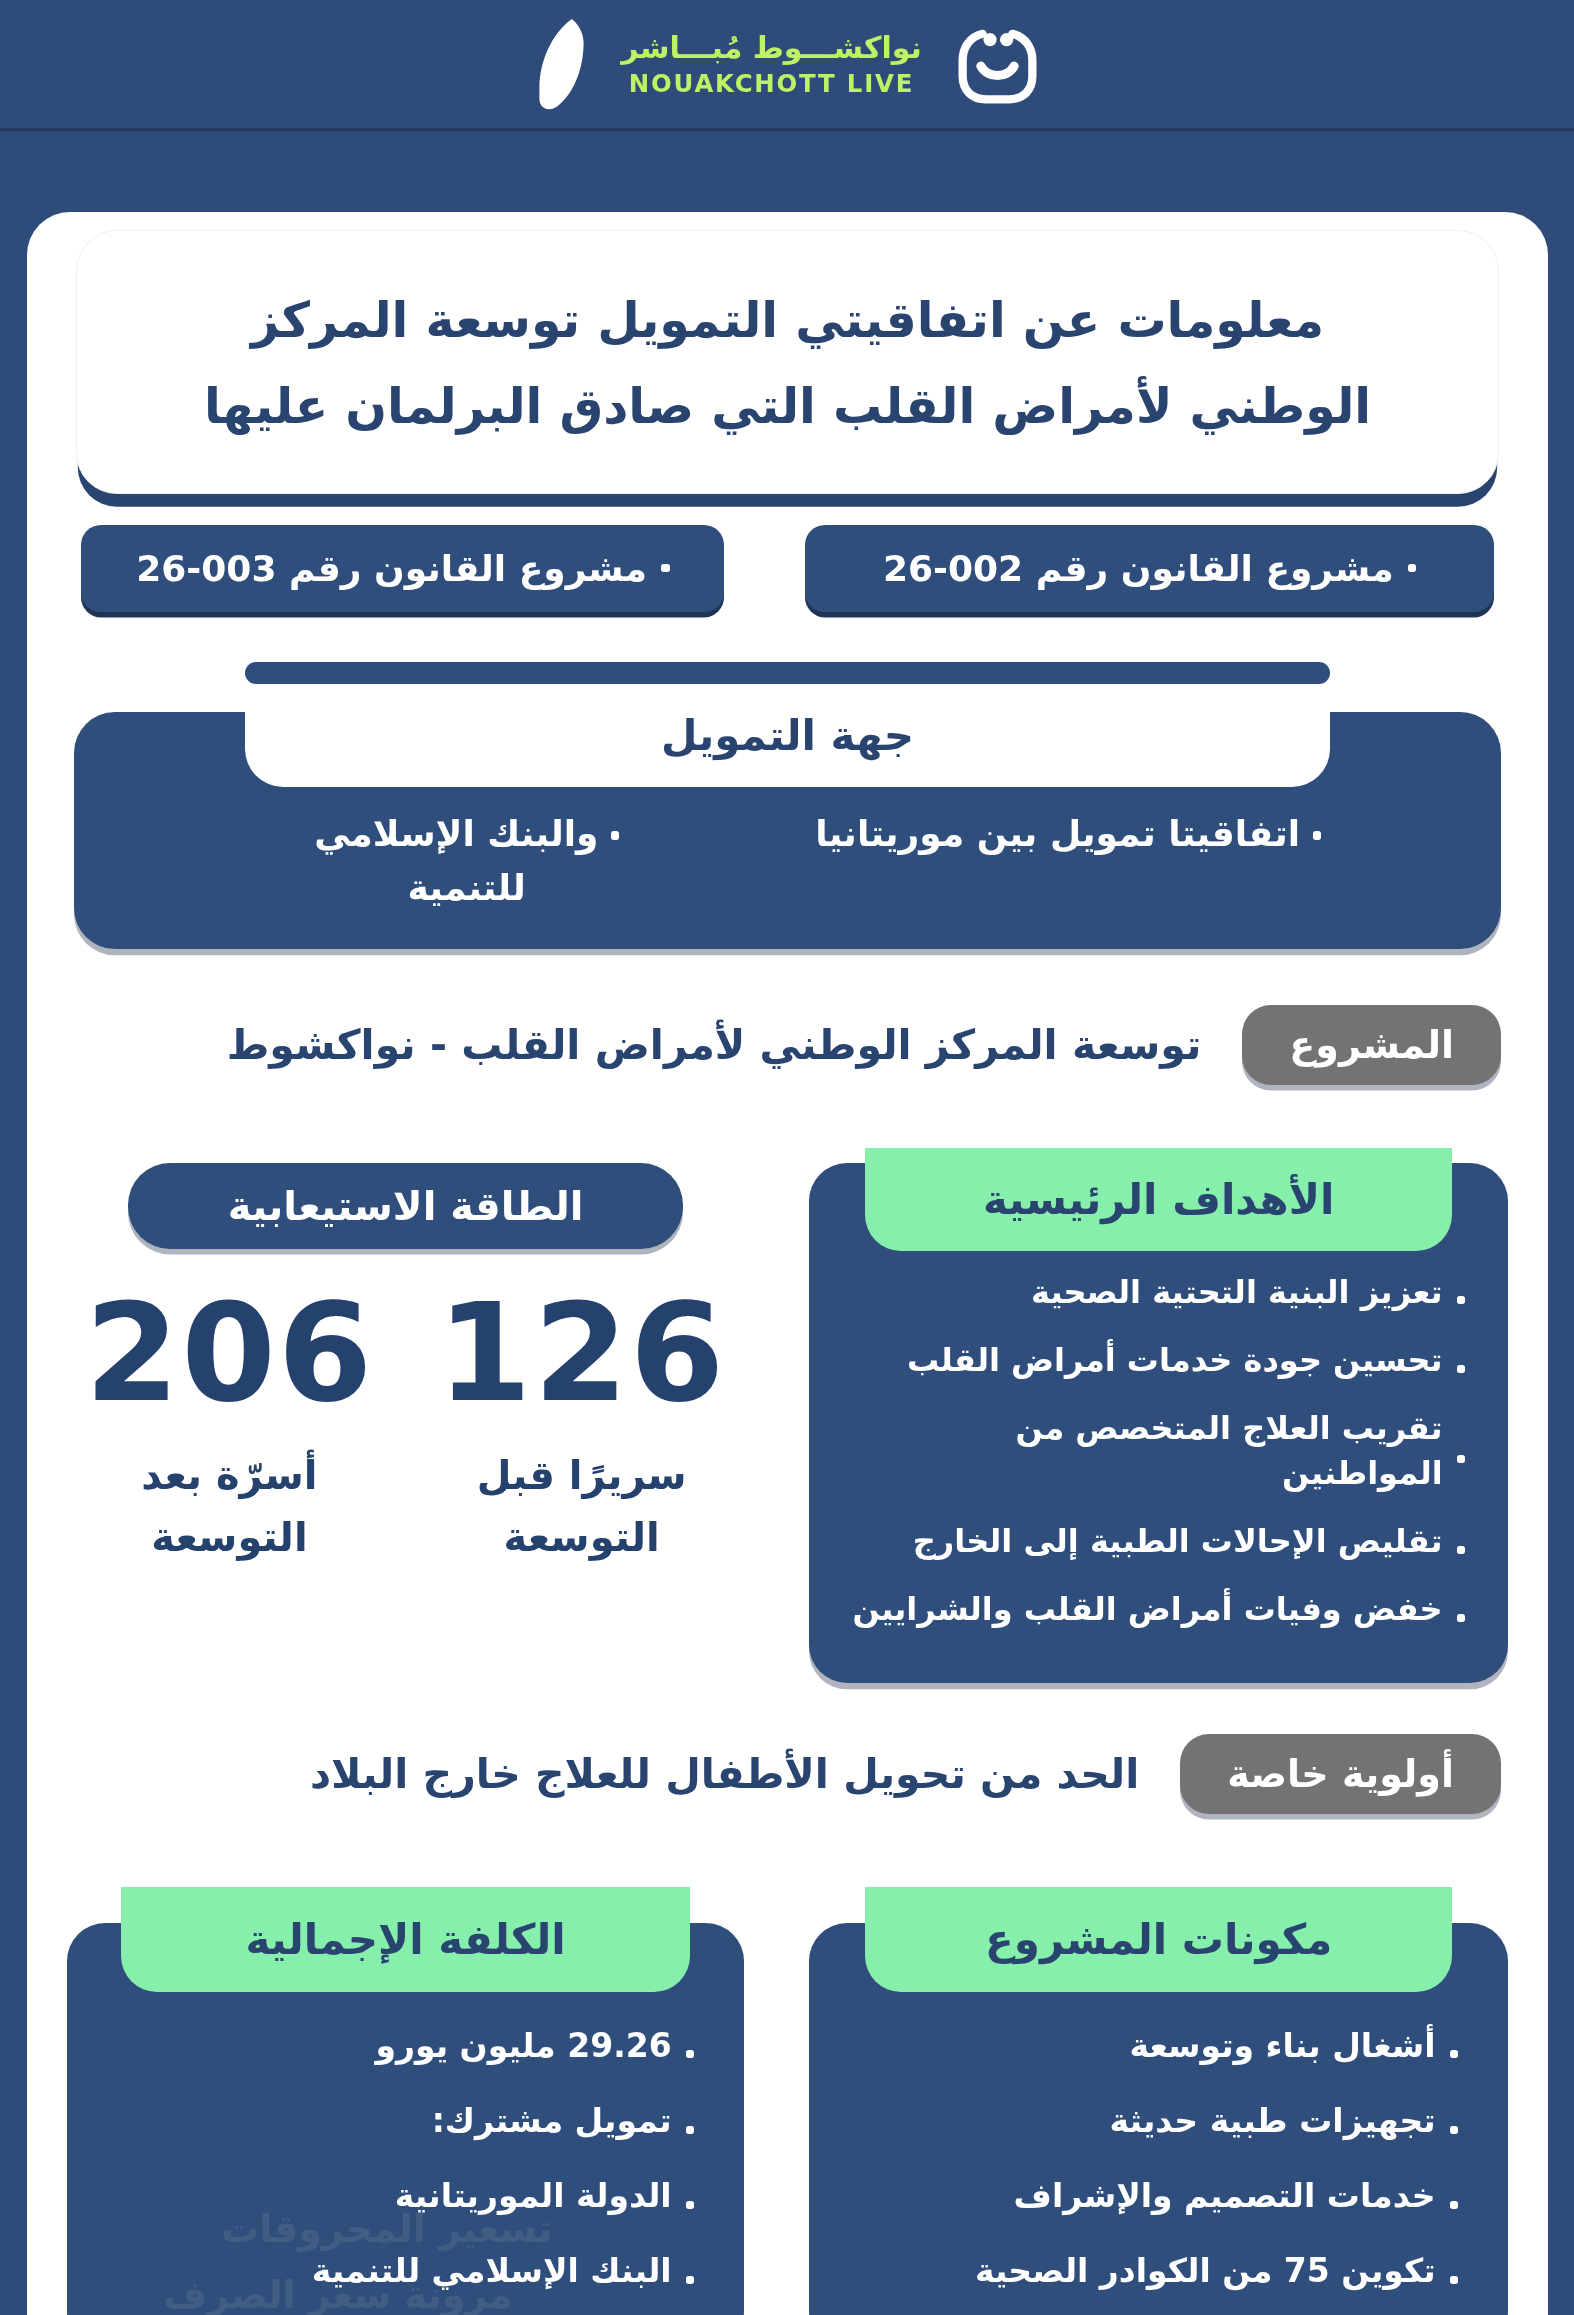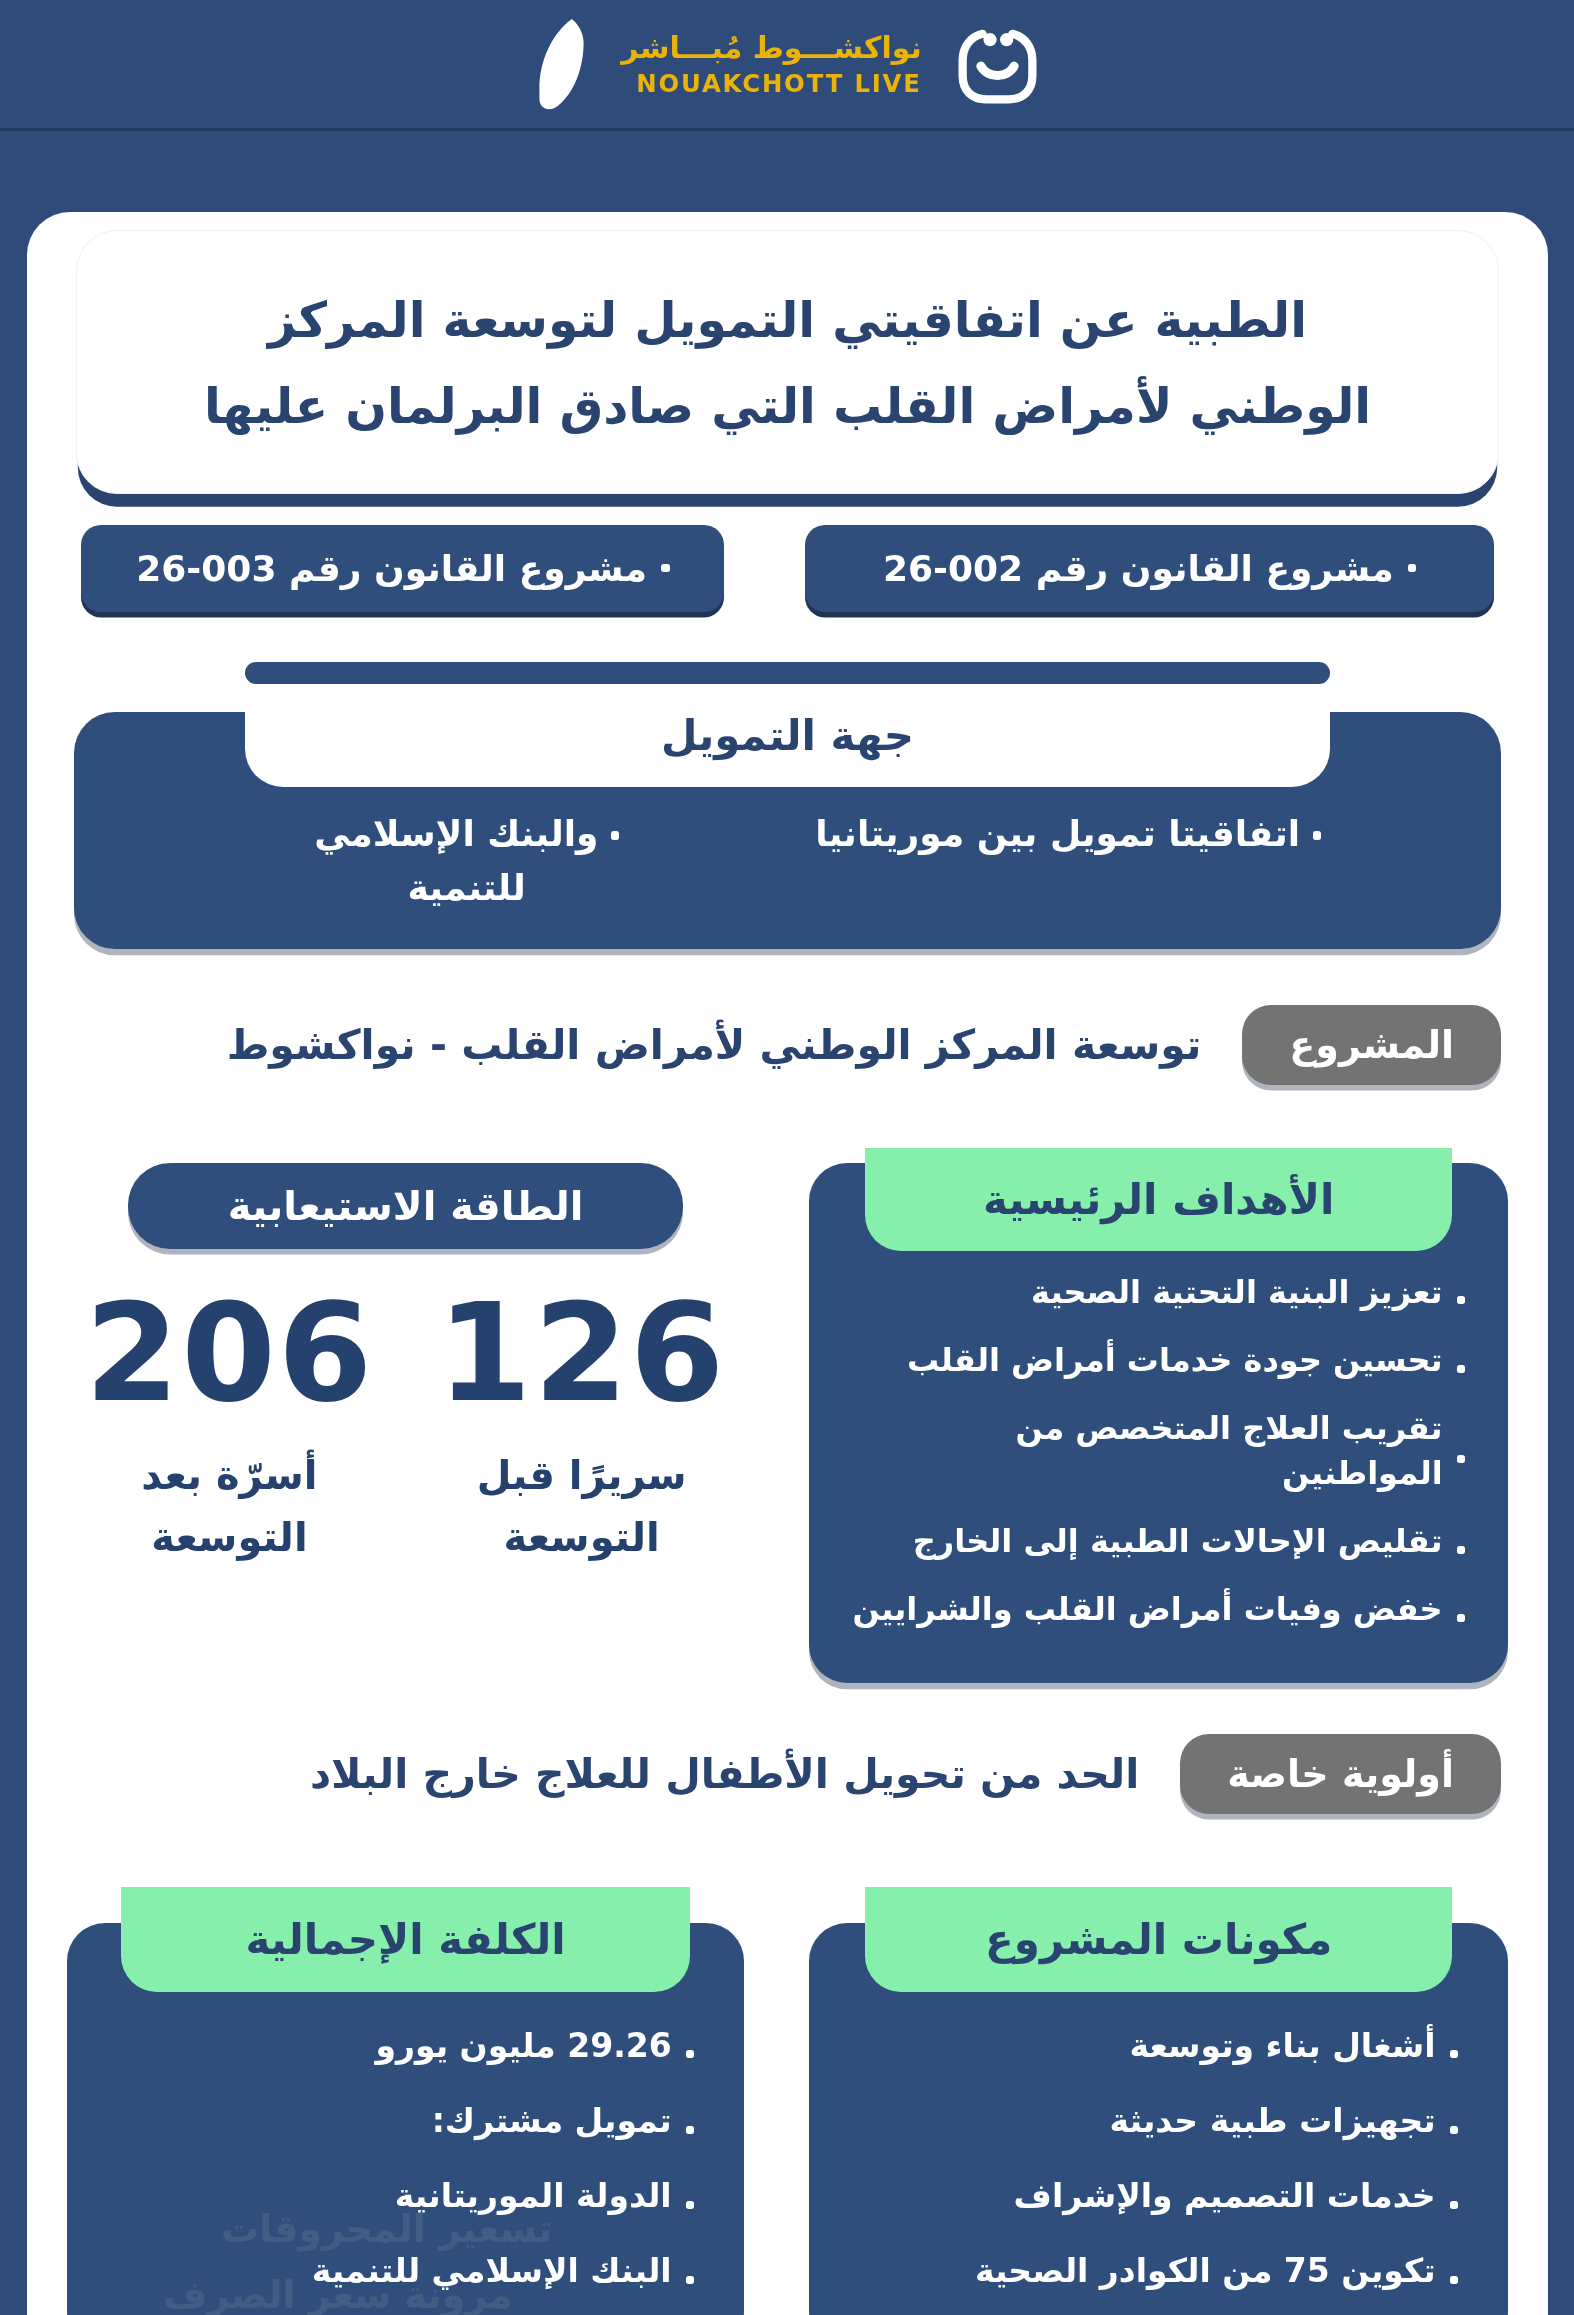--- a/index.html
+++ b/index.html
@@ -11,21 +11,21 @@
     position:relative;
   }
   
   .header {
     height:131px;
     background:#2e4b79;
     border-bottom:3.6px solid #223a5e;
     display:flex; align-items:center; justify-content:center;
     gap:34px;
   }
-  .brand-text { text-align:right; color:#eab308; }
+  .brand-text { text-align:center; color:#bef264; }
   .brand-ar { font-size:30px; font-weight:bold; letter-spacing:0.9px; direction:rtl; }
   .brand-en { font-size:24.4px; font-weight:bold; letter-spacing:1.8px; margin-top:3.6px; }
   .crescent-svg { display:block; }
   .logo-mark-svg { display:block; }
 
   
   .panel {
     margin:81px 27px 0 27px;
     background:#ffffff;
     border-radius:43px 43px 0 0;
@@ -215,21 +215,21 @@
     <path d="M32 13 C16 17 8 30 8 45 L8 64 C8 81 19 92 36 92 L64 92 C81 92 92 81 92 64 L92 45 C92 30 84 17 68 13" fill="none" stroke="#ffffff" stroke-width="10" stroke-linecap="round"></path>
     <circle cx="41" cy="20" r="8" fill="#ffffff"></circle>
     <circle cx="61" cy="20" r="8" fill="#ffffff"></circle>
     <path d="M30 52 C38 67 62 67 70 52" fill="none" stroke="#ffffff" stroke-width="11" stroke-linecap="round"></path>
   </svg>
 </div>
 
 <div class="panel">
 
   <div class="title-card">
-    <div class="title-line">الطبية عن اتفاقيتي التمويل لتوسعة المركز</div>
+    <div class="title-line">معلومات عن اتفاقيتي التمويل توسعة المركز</div>
     <div class="title-line">الوطني لأمراض القلب التي صادق البرلمان عليها</div>
   </div>
 
   <div class="law-row">
     <button class="law-btn">
       <span class="dot-w"></span>
       <span>مشروع القانون رقم 002-26</span>
     </button>
     <button class="law-btn">
       <span class="dot-w"></span>

